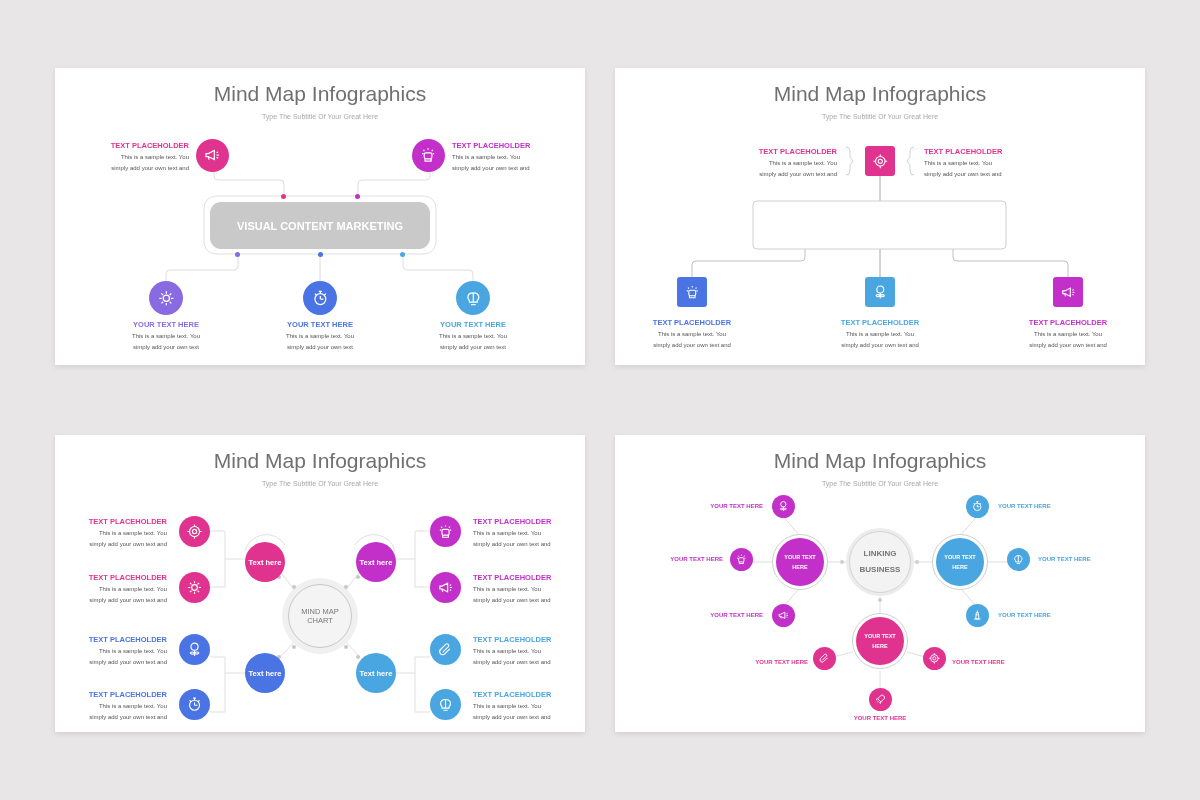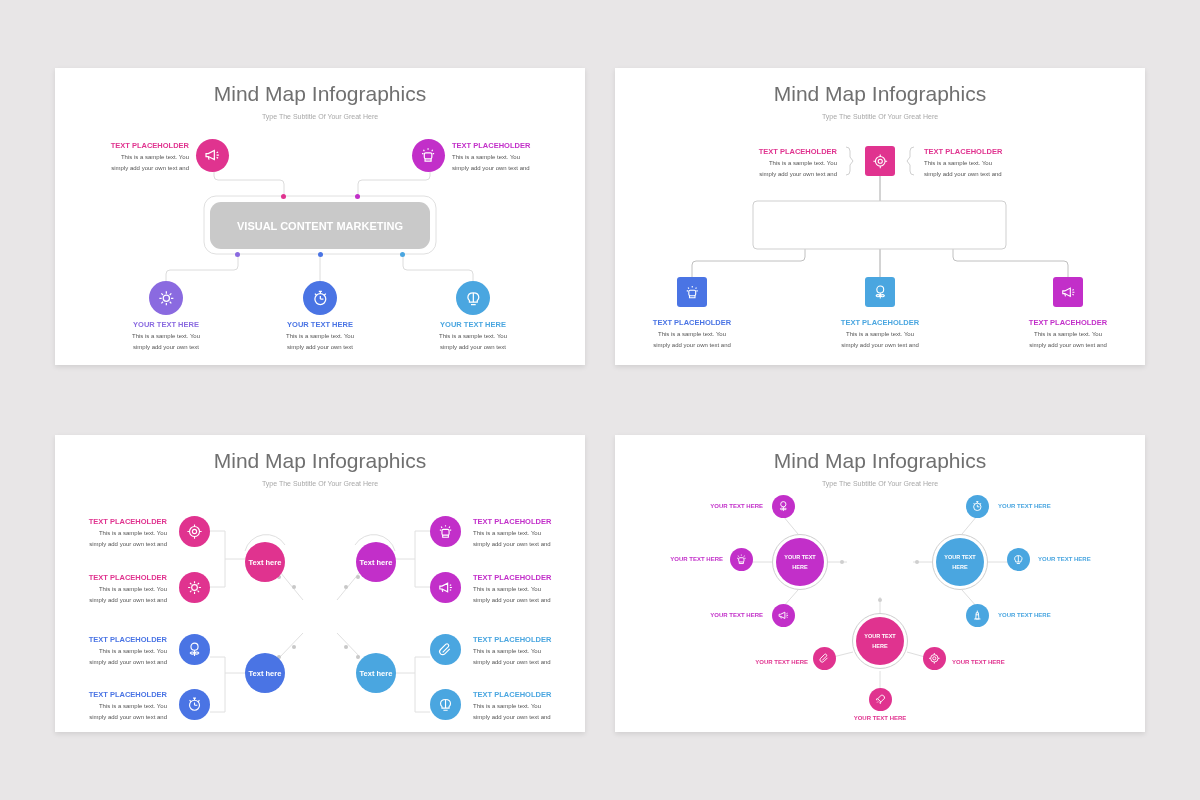--- a/index.html
+++ b/index.html
@@ -221,20 +221,26 @@
         <path d="M360 238 H340"></path>
       <path d="M225 137 L248 165"></path>
         <path d="M305 137 L282 165"></path>
       <path d="M225 222 L248 198"></path>
         <path d="M305 222 L282 198"></path>
       <path d="M190 116 A22 22 0 0 1 230 110"></path>
       <path d="M340 116 A22 22 0 0 0 300 110"></path>
     </g>
   </svg>
 
+  <div class="circle" style="left:227px; top:143px; width:76px; height:76px; background:#f0f0f0;">
+    <div class="circle" style="position:relative; width:64px; height:64px; background:#f4f4f4; border:1px solid #c8c8c8; flex-direction:column;">
+      <div style="font-size:7.5px; color:#777;">MIND MAP</div>
+      <div style="font-size:7.5px; color:#777;">CHART</div>
+    </div>
+  </div>
   <div class="dot" style="left:222px; top:140px; background:#c8c8c8; width:4px; height:4px;"></div>
   <div class="dot" style="left:237px; top:150px; background:#c8c8c8; width:4px; height:4px;"></div>
   <div class="dot" style="left:289px; top:150px; background:#c8c8c8; width:4px; height:4px;"></div>
   <div class="dot" style="left:301px; top:140px; background:#c8c8c8; width:4px; height:4px;"></div>
   <div class="dot" style="left:237px; top:210px; background:#c8c8c8; width:4px; height:4px;"></div>
   <div class="dot" style="left:289px; top:210px; background:#c8c8c8; width:4px; height:4px;"></div>
   <div class="dot" style="left:222px; top:220px; background:#c8c8c8; width:4px; height:4px;"></div>
   <div class="dot" style="left:301px; top:220px; background:#c8c8c8; width:4px; height:4px;"></div>
 
   <div class="circle ctext" style="left:190px; top:107px; width:40px; height:40px; background:#e0338f; font-size:7.5px;">Text here</div>
@@ -374,20 +380,26 @@
         <path d="M347 155 L362 172"></path>
       <path d="M238 217 L218 222"></path>
         <path d="M292 217 L310 222"></path>
         <path d="M265 236 V254"></path>
     </g>
   </svg>
   <div class="dot" style="left:225px; top:125px; background:#cfcfcf; width:4px; height:4px;"></div>
   <div class="dot" style="left:300px; top:125px; background:#cfcfcf; width:4px; height:4px;"></div>
   <div class="dot" style="left:263px; top:163px; background:#cfcfcf; width:4px; height:4px;"></div>
 
+  <div class="circle" style="left:231px; top:93px; width:68px; height:68px; background:#ececec;">
+    <div class="circle" style="position:relative; width:62px; height:62px; background:#f3f3f3; border:1px solid #d4d4d4; flex-direction:column;">
+      <div style="font-size:8px; color:#777; font-weight:bold; line-height:16px;">LINKING</div>
+      <div style="font-size:8px; color:#777; font-weight:bold; line-height:16px;">BUSINESS</div>
+    </div>
+  </div>
 
   <div class="circle" style="left:157px; top:99px; width:56px; height:56px; border:1px solid #cfcfcf; background:#fff;">
     <div class="circle ctext" style="position:relative; width:48px; height:48px; background:#c22fc9; flex-direction:column; font-size:5.5px; line-height:10px;">
       <div>YOUR TEXT</div>
         <div>HERE</div>
     </div>
   </div>
   <div class="circle" style="left:317px; top:99px; width:56px; height:56px; border:1px solid #cfcfcf; background:#fff;">
     <div class="circle ctext" style="position:relative; width:48px; height:48px; background:#4aa6e0; flex-direction:column; font-size:5.5px; line-height:10px;">
       <div>YOUR TEXT</div>

